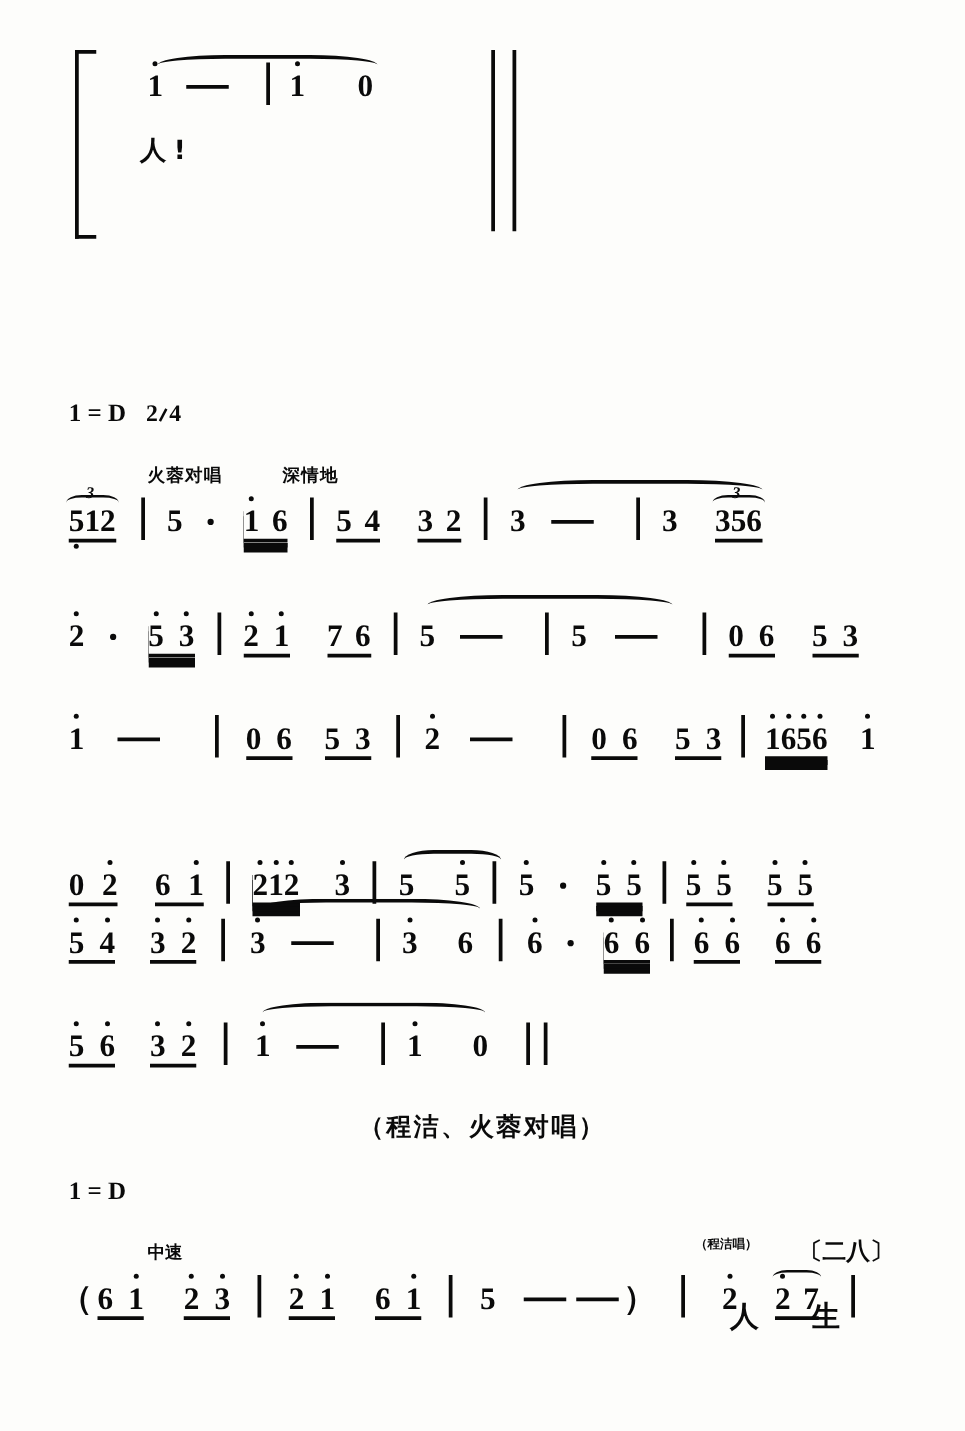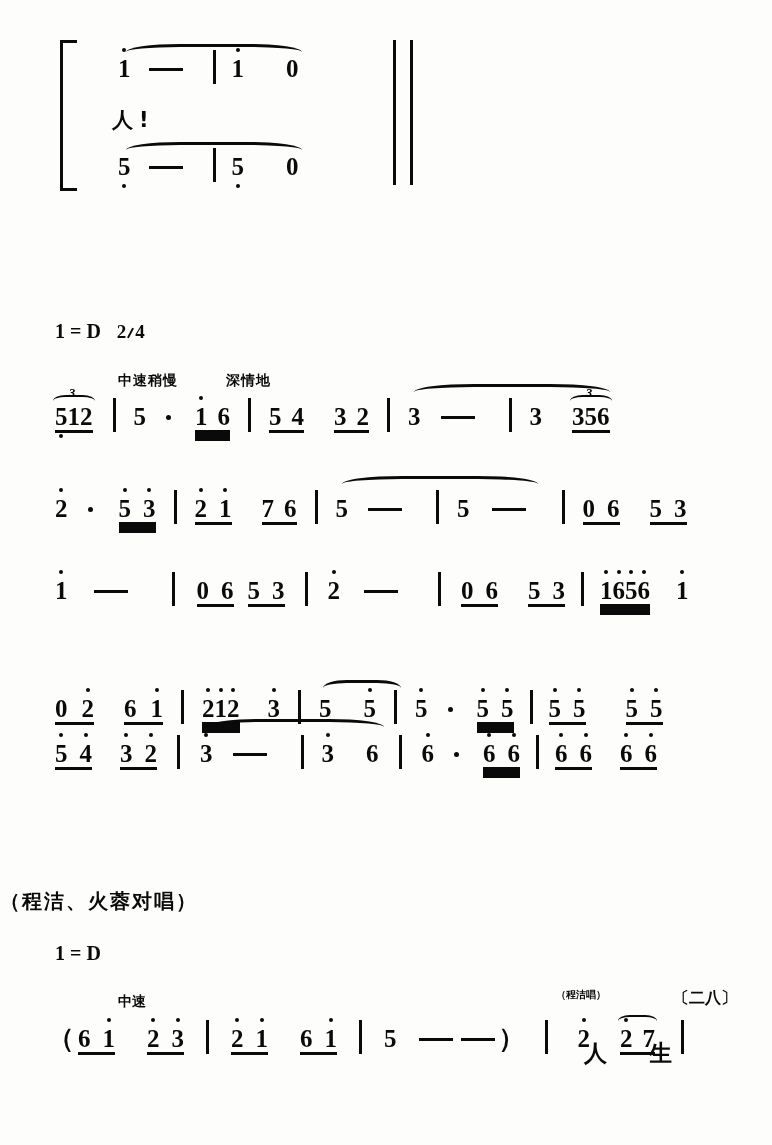--- a/index.html
+++ b/index.html
@@ -64,39 +64,31 @@
       <span class="slur" style="left:8px;top:-6px;width:176px;"></span>
       <span class="n dot-up">1</span>
       <span class="dash" style="margin:0 14px;"></span>
       <span class="bar" style="margin:0 12px;"></span>
       <span class="n dot-up">1</span>
       <span class="n" style="margin-left:38px;">0</span>
     </div>
 
     <div class="row cjk lyric" style="left:112px;top:106px;font-size:21px;">人!</div>
 
-    <div class="row" style="left:118px;top:148px;">
-      <span class="slur" style="left:8px;top:-6px;width:176px;"></span>
-      <span class="n dot-dn">5</span>
-      <span class="dash" style="margin:0 14px;"></span>
-      <span class="bar" style="margin:0 12px;"></span>
-      <span class="n dot-dn">5</span>
-      <span class="n" style="margin-left:38px;">0</span>
-    </div>
   </div>
 
 
   <div class="row" style="left:55px;top:320px;">
     <span class="keysig">1 = D</span>
     <span class="frac" style="margin-left:12px;">
       <span style="position:relative;font-size:19px;">2</span><span style="display:inline-block;width:11px;height:2px;background:#0a0a0a;transform:rotate(-62deg);vertical-align:4px;margin:0 -1px;"></span><span style="position:relative;font-size:19px;">4</span>
     </span>
   </div>
 
-  <div class="row cjk tempo" style="left:118px;top:372px;letter-spacing:1px;">中速稍慢</div>
+  <div class="row cjk tempo" style="left:118px;top:372px;letter-spacing:1px;">火蓉对唱</div>
   <div class="row cjk tempo" style="left:226px;top:372px;letter-spacing:1px;">深情地</div>
 
   <div class="row" style="left:55px;top:398px;">
     <span class="trip grp beam1" style="letter-spacing:0px;">
       <span class="tarc"></span>
       <span class="tnum">3</span>
       <span class="n dot-dn">5</span><span class="n">1</span><span class="n">2</span>
     </span>
     <span class="bar" style="margin:0 14px 0 16px;"></span>
     <span class="n">5</span>
@@ -157,21 +149,21 @@
     </span>
   </div>
 
   <div class="row" style="left:55px;top:572px;">
     <span class="n dot-up">1</span>
     <span class="dash" style="margin:0 22px;"></span>
     <span class="bar" style="margin:0 18px;"></span>
     <span class="grp beam1">
       <span class="n">0</span><span class="n" style="margin-left:12px;">6</span>
     </span>
-    <span class="grp beam1" style="margin-left:10px;">
+    <span class="grp beam1" style="margin-left:22px;">
       <span class="n">5</span><span class="n" style="margin-left:12px;">3</span>
     </span>
     <span class="bar" style="margin:0 16px;"></span>
     <span class="n dot-up">2</span>
     <span class="dash" style="margin:0 20px;"></span>
     <span class="bar" style="margin:0 16px;"></span>
     <span class="grp beam1">
       <span class="n">0</span><span class="n" style="margin-left:12px;">6</span>
     </span>
     <span class="grp beam1" style="margin-left:26px;">
@@ -205,21 +197,21 @@
     <span class="bar" style="margin:0 14px;"></span>
     <span class="n dot-up">5</span>
     <span class="augdot" style="margin-left:16px;"></span>
     <span class="grp beam1 beam2" style="margin-left:20px;">
       <span class="n dot-up">5</span><span class="n dot-up" style="margin-left:12px;">5</span>
     </span>
     <span class="bar" style="margin:0 12px;"></span>
     <span class="grp beam1">
       <span class="n dot-up">5</span><span class="n dot-up" style="margin-left:12px;">5</span>
     </span>
-    <span class="grp beam1" style="margin-left:36px;">
+    <span class="grp beam1" style="margin-left:24px;">
       <span class="n dot-up">5</span><span class="n dot-up" style="margin-left:12px;">5</span>
     </span>
   </div>
 
   <div class="row" style="left:55px;top:735px;">
     <span class="grp beam1">
       <span class="n dot-up">5</span><span class="n dot-up" style="margin-left:12px;">4</span>
     </span>
     <span class="grp beam1" style="margin-left:24px;">
       <span class="n dot-up">3</span><span class="n dot-up" style="margin-left:12px;">2</span>
@@ -241,29 +233,47 @@
     </span>
     <span class="bar" style="margin:0 12px;"></span>
     <span class="grp beam1">
       <span class="n dot-up">6</span><span class="n dot-up" style="margin-left:12px;">6</span>
     </span>
     <span class="grp beam1" style="margin-left:24px;">
       <span class="n dot-up">6</span><span class="n dot-up" style="margin-left:12px;">6</span>
     </span>
   </div>
 
-
-  <div class="row cjk" style="left:0;top:888px;width:772px;font-size:20px;letter-spacing:2px;">（程洁、火蓉对唱）</div>
+  <div class="row" style="left:55px;top:818px;">
+    <span class="grp beam1">
+      <span class="n dot-up">5</span><span class="n dot-up" style="margin-left:12px;">6</span>
+    </span>
+    <span class="grp beam1" style="margin-left:24px;">
+      <span class="n dot-up">3</span><span class="n dot-up" style="margin-left:12px;">2</span>
+    </span>
+    <span class="bar" style="margin:0 18px;"></span>
+    <span style="position:relative;display:inline-block;">
+      <span class="slur" style="left:6px;top:-16px;width:178px;"></span>
+      <span class="n dot-up">1</span>
+      <span class="dash" style="margin:0 16px;"></span>
+      <span class="bar" style="margin:0 14px;"></span>
+      <span class="n dot-up">1</span>
+    </span>
+    <span class="n" style="margin-left:36px;">0</span>
+    <span class="dbar" style="margin-left:26px;"></span>
+  </div>
+
+  <div class="row cjk" style="left:0;top:888px;width:772px;text-align:center;font-size:20px;letter-spacing:2px;">（程洁、火蓉对唱）</div>
 
   <div class="row keysig" style="left:55px;top:942px;">1 = D</div>
 
   <div class="row cjk tempo" style="left:118px;top:993px;">中速</div>
 
   <div class="row cjk" style="left:556px;top:988px;font-size:10px;">（程洁唱）</div>
-  <div class="row cjk" style="left:673px;top:988px;font-size:16px;text-align:center;">〔二八〕</div>
+  <div class="row cjk" style="left:639px;top:988px;font-size:19px;text-align:center;">〔二八〕</div>
 
   <div class="row" style="left:48px;top:1020px;">
     <span class="paren">（</span>
     <span class="grp beam1">
       <span class="n">6</span><span class="n dot-up" style="margin-left:12px;">1</span>
     </span>
     <span class="grp beam1" style="margin-left:28px;">
       <span class="n dot-up">2</span><span class="n dot-up" style="margin-left:12px;">3</span>
     </span>
     <span class="bar" style="margin:0 18px;"></span>

